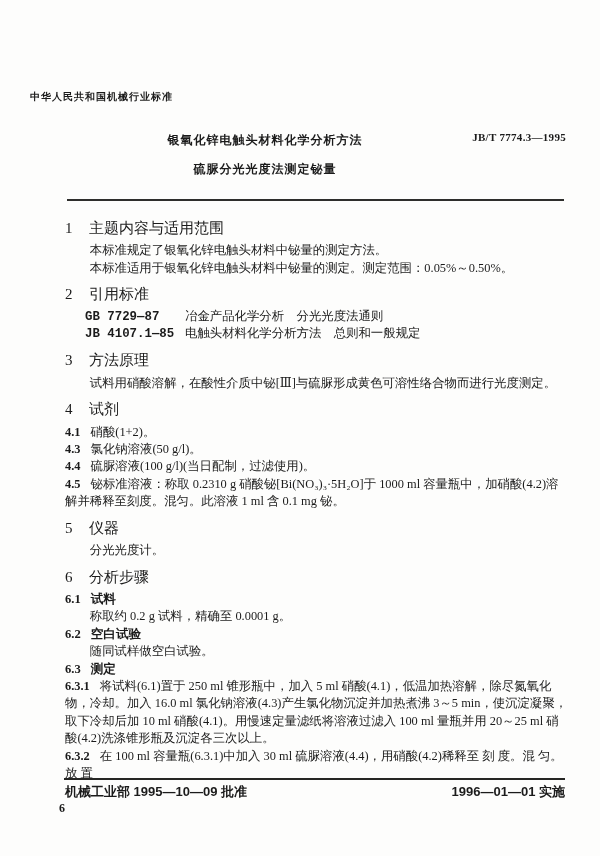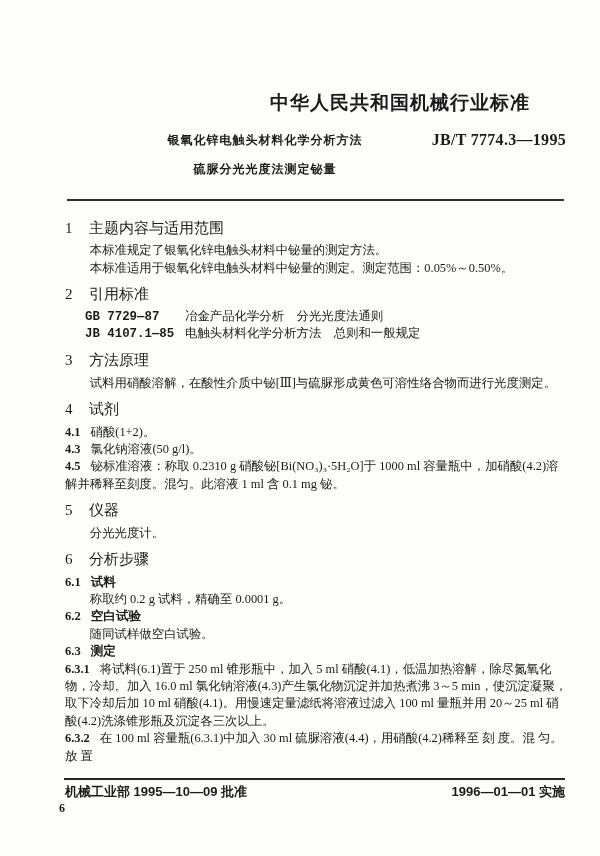--- a/index.html
+++ b/index.html
@@ -8,34 +8,34 @@
     width:600px; height:856px;
     margin:0 auto;
     background:#fdfdfc;
     color:#1b1b1b;
     font-family:"Liberation Serif","DejaVu Serif",serif;
     overflow:hidden;
   }
   
   .doc-class {
     position:absolute; top:90px; left:30px; width:500px;
-    text-align:right;
+    text-align:left;
     font-family:"Liberation Sans","DejaVu Sans",sans-serif;
-    font-weight:bold; font-size:19px; letter-spacing:1px;
+    font-weight:bold; font-size:10px; letter-spacing:1px;
   }
   .doc-title {
     position:absolute; top:126px; left:20px; width:490px;
     text-align:center;
     font-family:"Liberation Sans","DejaVu Sans",sans-serif;
     font-weight:bold; font-size:12px; line-height:29px; letter-spacing:1px;
   }
   .std-no {
     position:absolute; top:131px; right:34px;
     font-family:"Liberation Serif","DejaVu Serif",serif;
-    font-weight:bold; font-size:16px; letter-spacing:0.3px;
+    font-weight:bold; font-size:11px; letter-spacing:0.3px;
   }
   .head-rule {
     position:absolute; top:199px; left:67px; width:497px;
     border-top:2px solid #2e2e2c;
   }
   
   .body-area {
     position:absolute; top:211px; left:65px; width:503px;
     font-size:12.4px; line-height:17.4px;
   }
@@ -110,20 +110,23 @@
     <div class="sec-h">
       <span class="num">4</span><span>试剂</span>
     </div>
     <div class="item">
       <span class="num">4.1</span><span>硝酸(1+2)。</span>
     </div>
     <div class="item">
       <span class="num">4.3</span><span>氯化钠溶液(50 g/l)。</span>
     </div>
     <div class="item">
+      <span class="num">4.4</span><span>硫脲溶液(100 g/l)(当日配制，过滤使用)。</span>
+    </div>
+    <div class="item">
       <span class="num">4.5</span><span>铋标准溶液：称取 0.2310 g 硝酸铋[Bi(NO₃)₃·5H₂O]于 1000 ml 容量瓶中，加硝酸(4.2)溶解并稀释至刻度。混匀。此溶液 1 ml 含 0.1 mg 铋。</span>
     </div>
 
     <div class="sec-h">
       <span class="num">5</span><span>仪器</span>
     </div>
     <div class="p">分光光度计。</div>
 
     <div class="sec-h">
       <span class="num">6</span><span>分析步骤</span>

